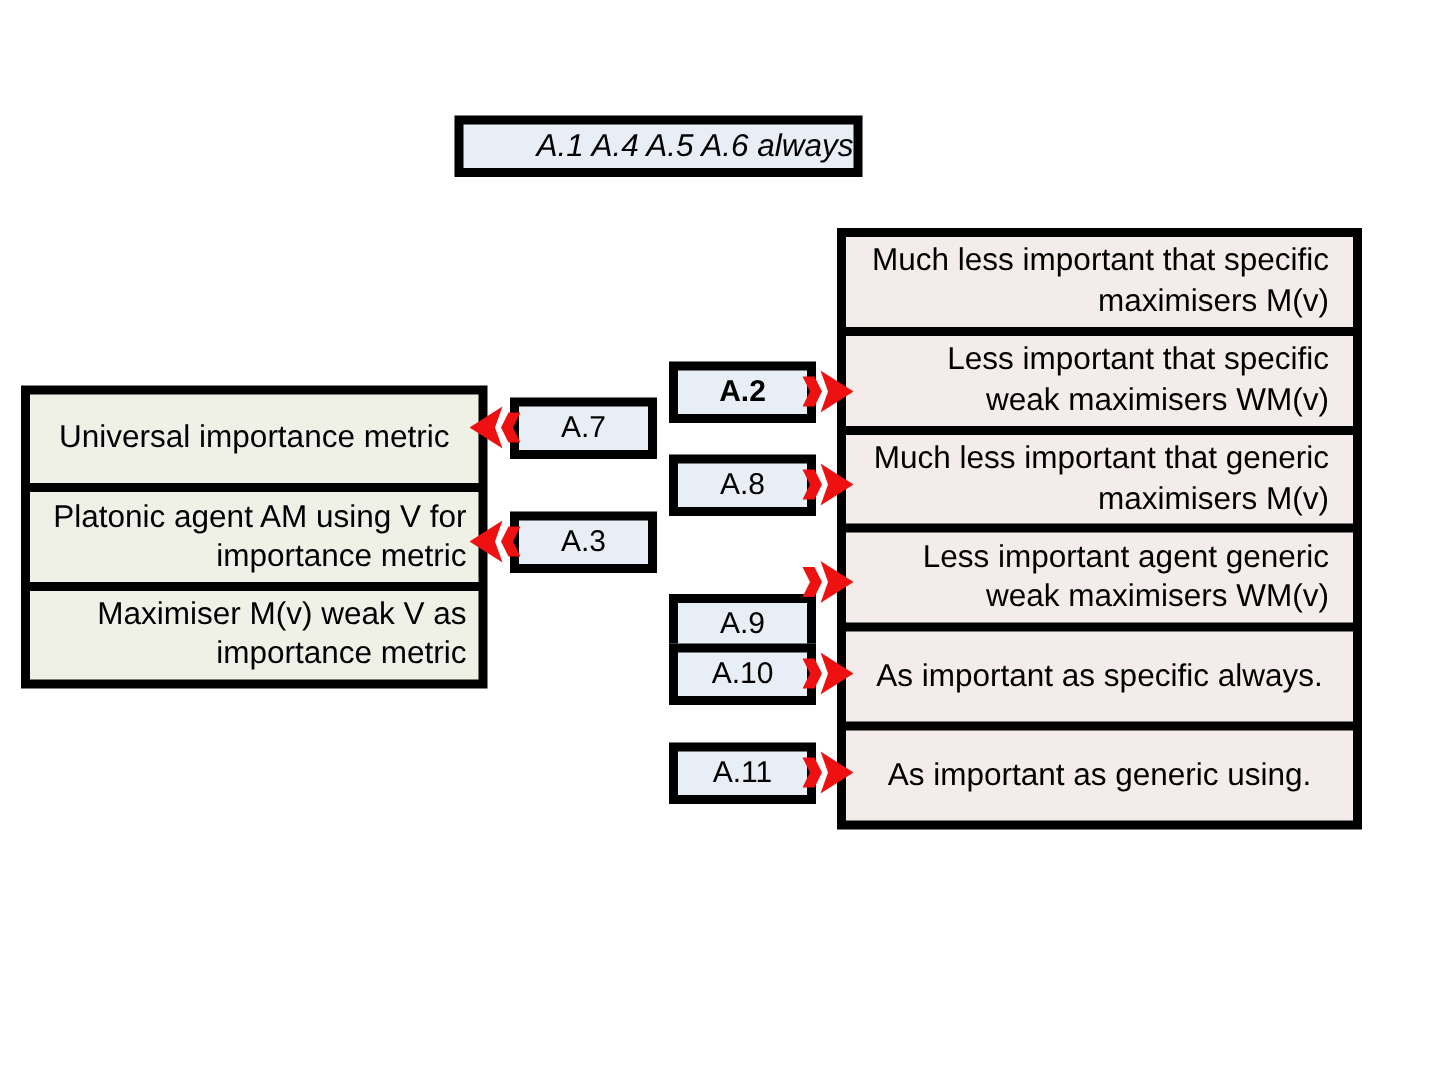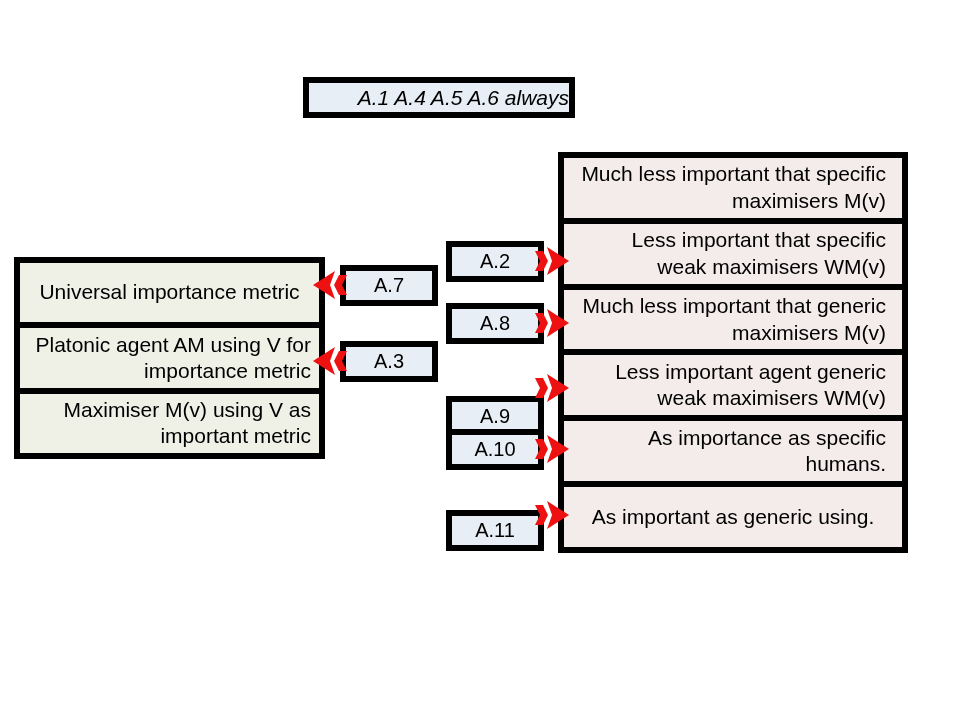--- a/index.html
+++ b/index.html
@@ -37,25 +37,25 @@
   .tag{
     position:absolute;box-sizing:border-box;width:98px;height:41px;
     border:6px solid var(--line);background:var(--label-fill);
     display:flex;align-items:center;justify-content:center;
     font-size:20px;z-index:2;
   }
   .arrow{position:absolute;width:34px;height:30px;z-index:5;color:var(--arrow);}
   
   .tag-a7 {left:340px;top:265px;}
   .tag-a3 {left:340px;top:341px;align-items:center;}
-  .tag-a2 {left:446px;top:241px;}
+  .tag-a2 {left:446px;top:241px;font-weight:bold;}
   .tag-a8 {left:446px;top:303px;}
   .tag-a9 {left:446px;top:368px;margin-top:28px;}
   .tag-a10{left:446px;top:429px;}
-  .tag-a11{left:446px;top:510px;}
+  .tag-a11{left:446px;top:495px;}
   
   .ar-a7 {left:313px;top:270px;}
   .ar-a3 {left:313px;top:346px;}
   .ar-a2 {left:535px;top:246px;}
   .ar-a8 {left:535px;top:308px;}
   .ar-a9 {left:535px;top:373px;}
   .ar-a10{left:535px;top:434px;}
   .ar-a11{left:535px;top:500px;}
 </style>
 </head>
@@ -68,39 +68,39 @@
   </div>
 
   <div class="col left-col">
     <div class="cell">
       <span>Universal importance metric</span>
     </div>
     <div class="cell">
       <span>Platonic agent AM using V for importance metric</span>
     </div>
     <div class="cell">
-      <span>Maximiser M(v) using V as important metric</span>
+      <span>Maximiser M(v) weak V as importance metric</span>
     </div>
   </div>
 
   <div class="col right-col">
     <div class="cell">
       <span>Much less important that specific maximisers M(v)</span>
     </div>
     <div class="cell">
       <span>Less important that specific weak maximisers WM(v)</span>
     </div>
     <div class="cell">
       <span>Much less important that generic maximisers M(v)</span>
     </div>
     <div class="cell">
       <span>Less important agent generic weak maximisers WM(v)</span>
     </div>
     <div class="cell">
-      <span>As importance as specific humans.</span>
+      <span>As important as specific always.</span>
     </div>
     <div class="cell">
       <span>As important as generic using.</span>
     </div>
   </div>
 
   <div class="tag tag-a7">
     <span>A.7</span>
   </div>
   <div class="tag tag-a3">

